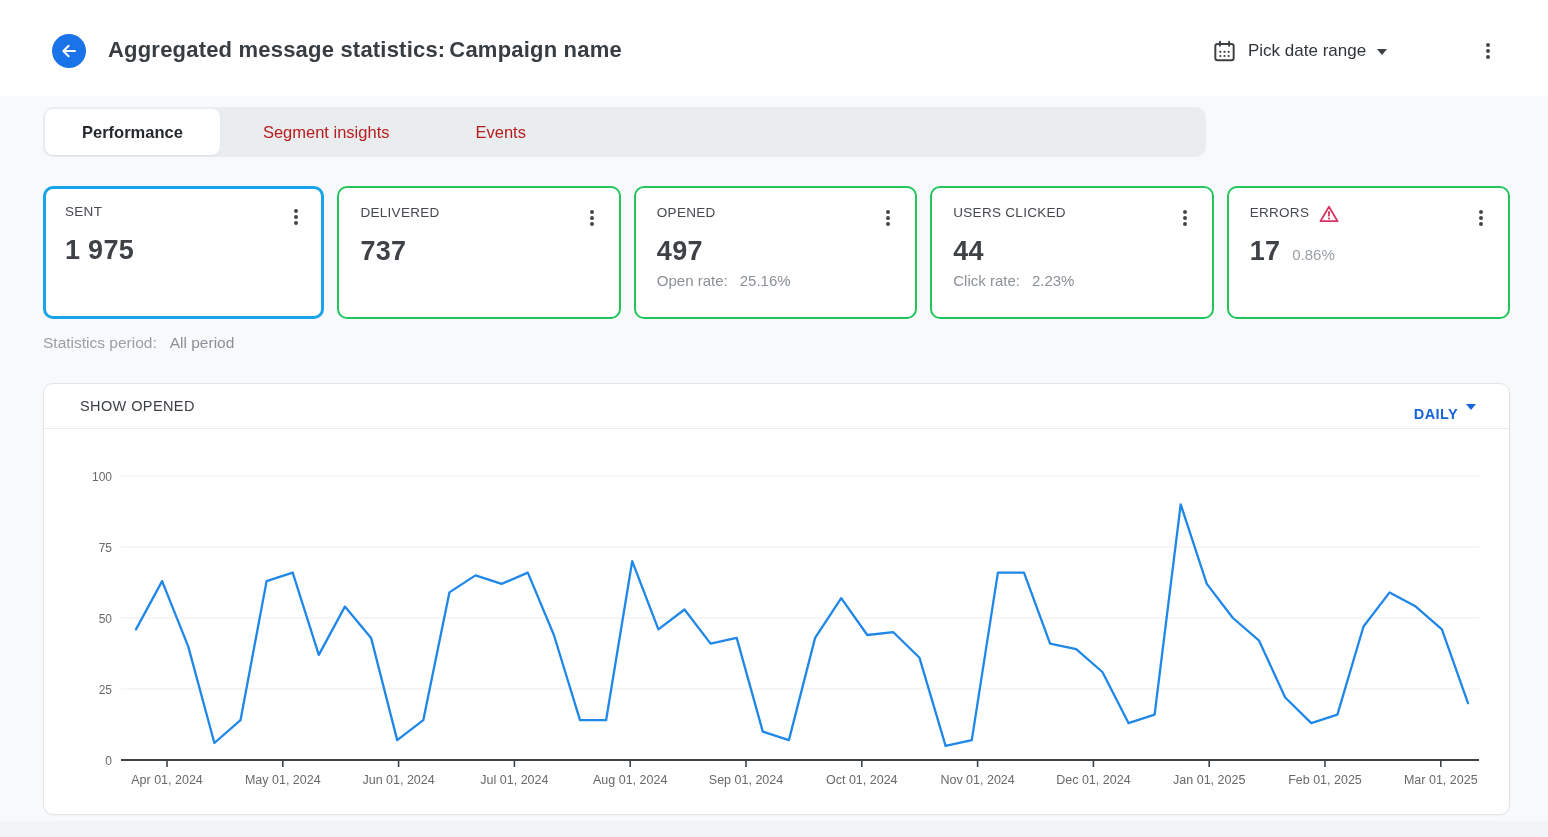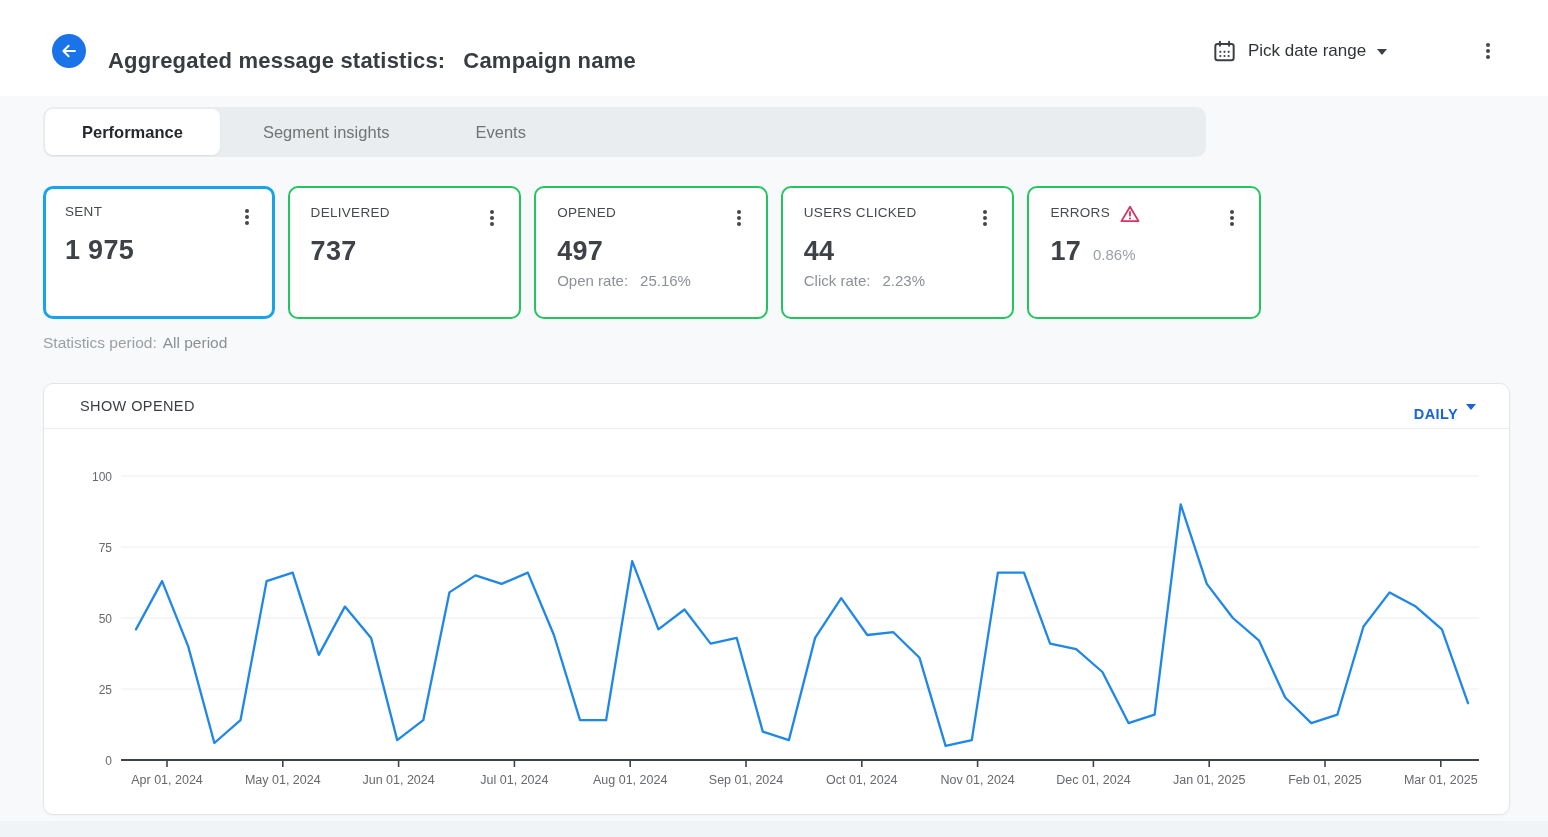--- a/index.html
+++ b/index.html
@@ -4,59 +4,59 @@
 <style>
   * { margin:0; padding:0; box-sizing:border-box; }
   html,body { background:#fff; }
   body { font-family:"Liberation Sans","DejaVu Sans",sans-serif; color:#3c4043; }
   .page { position:relative; width:1548px; height:837px; background:#f8f9fb; overflow:hidden; }
   .header-band { position:absolute; left:0; top:0; width:1548px; height:96px; background:#ffffff; }
 
   
   .back-btn { position:absolute; left:52px; top:34px; width:34px; height:34px; border-radius:50%;
               background:#1a73e8; display:flex; align-items:center; justify-content:center; cursor:pointer; }
-  .page-title-wrap { position:absolute; left:108px; top:37px; display:flex; gap:18px; white-space:nowrap;margin-top:11px; }
+  .page-title-wrap { position:absolute; left:108px; top:37px; display:flex; gap:4px; white-space:nowrap; }
   .page-title, .campaign-name { font-size:22px; font-weight:700; color:#383d42; letter-spacing:.2px; }
 
   .date-range-btn { position:absolute; left:1212px; top:35px; height:32px; display:flex; align-items:center;
                     gap:11px; cursor:pointer; }
   .date-range-label { font-size:17px; font-weight:500; color:#2f3439; }
   .caret-down { width:0; height:0; border-left:5px solid transparent; border-right:5px solid transparent;
                 border-top:6px solid #3c4043; margin-top:2px; }
   .kebab { width:4px; height:4px; border-radius:50%; background:#43474b;
            box-shadow:0 -6px 0 #43474b, 0 6px 0 #43474b; }
   .kebab-btn { position:absolute; left:1476px; top:38px; width:24px; height:26px; display:flex;
                align-items:center; justify-content:center; cursor:pointer; }
 
   
   .tab-bar { position:absolute; left:43px; top:107px; width:1163px; height:50px; background:#e9edf0;
              border-radius:10px; display:flex; align-items:center; padding:2px; }
-  .tab { height:46px; display:flex; align-items:center; padding:0 43px; font-size:16.5px; color:#737373;
+  .tab { height:46px; display:flex; align-items:center; padding:0 43px; font-size:16.5px; color:#b91c1c;
          cursor:pointer; border-radius:8px; }
   .tab.active { background:#ffffff; font-weight:700; color:#26292c; padding:0 37px;
                 box-shadow:0 1px 2px rgba(0,0,0,.06); }
 
   
-  .cards-row { position:absolute; left:43px; top:186px; width:1218px; display:flex; gap:13px; }
+  .cards-row { position:absolute; left:43px; top:186px; width:1467px; display:flex; gap:13px; }
   .stat-card { flex:1 1 0; height:133px; background:#fff; border:2px solid #22c55e; border-radius:10px;
                padding:17px 21px; position:relative; }
   .stat-card.selected { border:3px solid #18a3ea; padding:15px 19px; }
   .card-top { display:flex; justify-content:space-between; align-items:flex-start; }
   .card-label-wrap { display:flex; align-items:flex-start; gap:9px; }
   .card-label { font-size:13.5px; font-weight:500; color:#46494e; letter-spacing:.3px; }
   .card-kebab { width:20px; height:22px; display:flex; align-items:center; justify-content:center;
                 cursor:pointer; margin-right:-4px; margin-top:2px; }
   .card-value-row { margin-top:7px; display:flex; align-items:baseline; gap:12px; }
   .card-value { font-size:27px; font-weight:700; color:#3e4247; letter-spacing:.3px; }
   .card-inline-rate { font-size:15px; color:#9aa0a6; }
   .card-sub { margin-top:5px; font-size:15px; color:#8b9197; display:flex; gap:12px; }
   .warning-icon { width:22px; height:22px; display:inline-flex; margin-top:-2px; }
 
   
-  .stats-period { position:absolute; left:43px; top:334px; font-size:15.5px; color:#9aa0a6; display:flex; gap:6px; }
+  .stats-period { position:absolute; left:43px; top:334px; font-size:15.5px; color:#9aa0a6; display:flex; gap:13px; }
   .stats-period .value { color:#8a9096; }
 
   
   .chart-card { position:absolute; left:43px; top:383px; width:1467px; height:432px; background:#fff;
                 border:1px solid #e3e6e9; border-radius:10px; box-shadow:0 1px 2px rgba(60,64,67,.04); }
   .chart-header { height:45px; display:flex; align-items:center; justify-content:space-between;
                   padding:0 33px 0 36px; border-bottom:1px solid #eaecee; }
   .chart-title { font-size:14.5px; font-weight:500; color:#3b3f44; letter-spacing:.4px; }
   .interval-btn { display:flex; align-items:center; gap:8px; cursor:pointer; }
   .interval-label { font-size:14.5px; font-weight:700; color:#1765d8; letter-spacing:.4px;margin-top:16px; }

